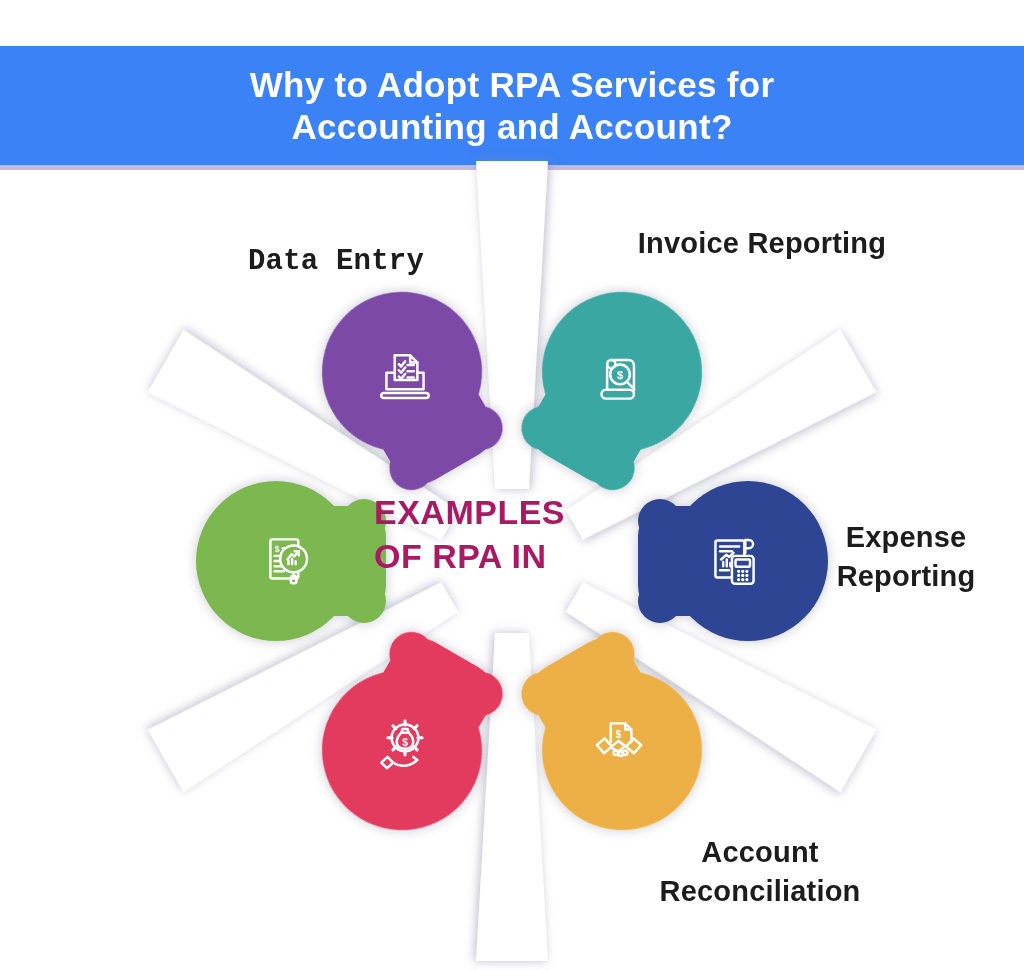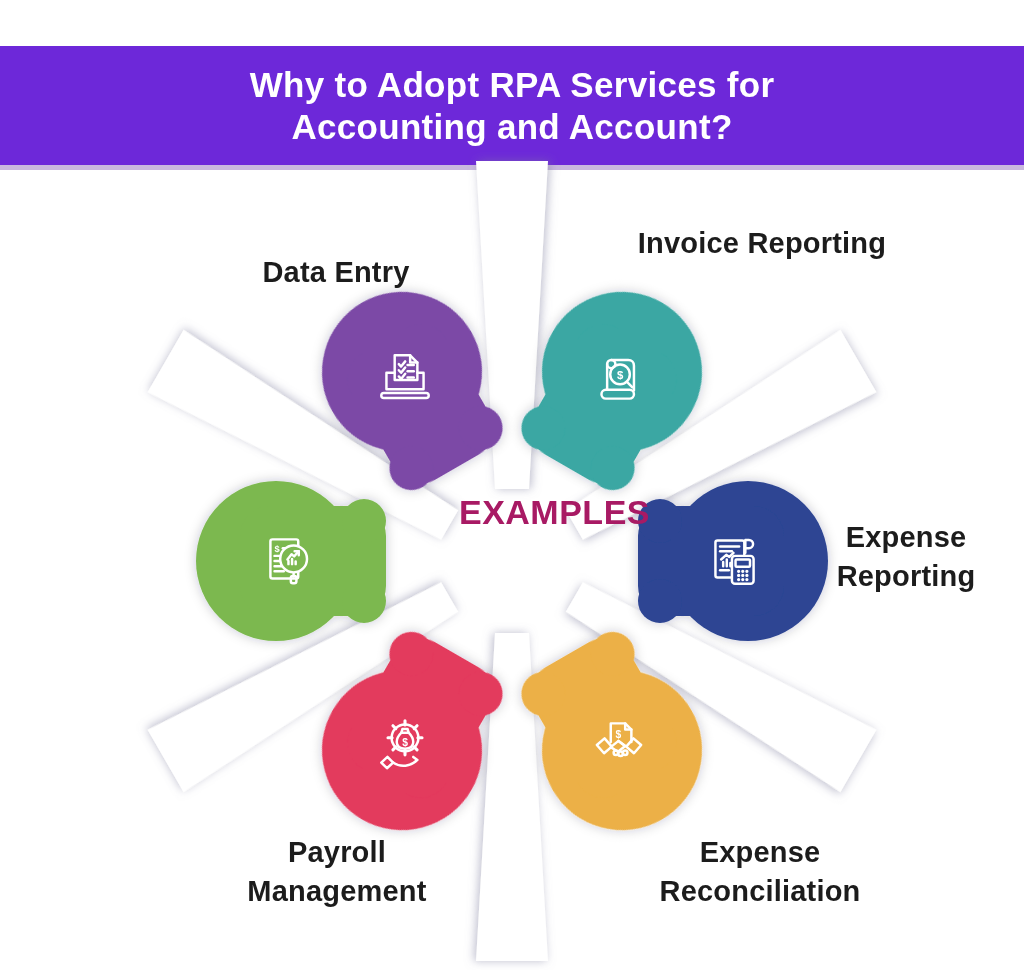--- a/index.html
+++ b/index.html
@@ -5,36 +5,36 @@
   html,body{margin:0;padding:0;background:#fff;}
   .page{position:relative;width:1024px;height:970px;background:#ffffff;overflow:hidden;
         font-family:"Liberation Sans",sans-serif;}
   .banner{position:absolute;left:0;top:46px;width:1024px;height:124px;
           display:flex;flex-direction:column;justify-content:center;align-items:center;
           border-bottom:5px solid #c9b8de;box-sizing:border-box;}
   .banner-line{color:#ffffff;font-size:35px;font-weight:700;line-height:42px;letter-spacing:.3px;text-align:center;}
   .diagram{position:absolute;left:0;top:0;width:1024px;height:970px;}
   .lbl{position:absolute;font-size:29px;font-weight:700;color:#1c1c1c;line-height:1.34;
        text-align:center;letter-spacing:.2px;}
-  .lbl-data-entry{left:186px;top:253px;width:300px;}
+  .lbl-data-entry{left:186px;top:243px;width:300px;font-family:Liberation Mono, monospace;}
   .lbl-invoice{left:637px;top:224px;width:250px;}
   .lbl-expense{left:791px;top:518px;width:230px;}
   .lbl-account{left:622px;top:833px;width:276px;}
   .lbl-payroll{left:212px;top:833px;width:250px;}
   .lbl-financial{left:13px;top:518px;width:230px;}
   .center-title{position:absolute;left:374px;top:490px;width:276px;
-                font-size:34px;font-weight:700;line-height:44px;text-align:right;letter-spacing:.5px;}
+                font-size:34px;font-weight:700;line-height:44px;text-align:left;letter-spacing:.5px;}
   .center-title span{display:block;}
 </style>
 </head>
 <body>
 
 <div class="page">
 
-  <div class="banner" style="background: #6d28d9;">
+  <div class="banner" style="background: #3b82f6;">
     <div class="banner-line">Why to Adopt RPA Services for</div>
     <div class="banner-line">Accounting and Account?</div>
   </div>
 
   <svg class="diagram" viewBox="0 0 1024 970">
     <defs>
       <filter id="spokeShadow" x="-60%" y="-60%" width="220%" height="220%">
         <feDropShadow dx="0" dy="2" stdDeviation="5" flood-color="#7d7d9c" flood-opacity="0.5"></feDropShadow>
       </filter>
       <filter id="blobShadow" x="-40%" y="-40%" width="180%" height="180%">
@@ -163,21 +163,21 @@
       <path d="M35.5 44.5 V48"></path>
       <rect x="32.8" y="47.5" width="5.4" height="7" rx="2"></rect>
       <path d="M30.5 36 V33 M34 36 V31 M37.5 36 V33.5"></path>
       <path d="M29.5 31.5 L33.5 26.5 L36 28.5 L40.5 23.5"></path>
       <path d="M36.5 23.5 H40.5 V27.5"></path>
     </svg>
   </svg>
 
   <div class="center-title" style="color: rgb(168, 26, 100);">
     <span>EXAMPLES</span>
+    <span>OF RPA IN</span>
   </div>
 
   <div class="lbl lbl-data-entry">Data Entry</div>
   <div class="lbl lbl-invoice">Invoice Reporting</div>
   <div class="lbl lbl-expense">Expense Reporting</div>
-  <div class="lbl lbl-account">Expense Reconciliation</div>
-  <div class="lbl lbl-payroll">Payroll Management</div>
+  <div class="lbl lbl-account">Account Reconciliation</div>
 
 </div>
 
 </body></html>

